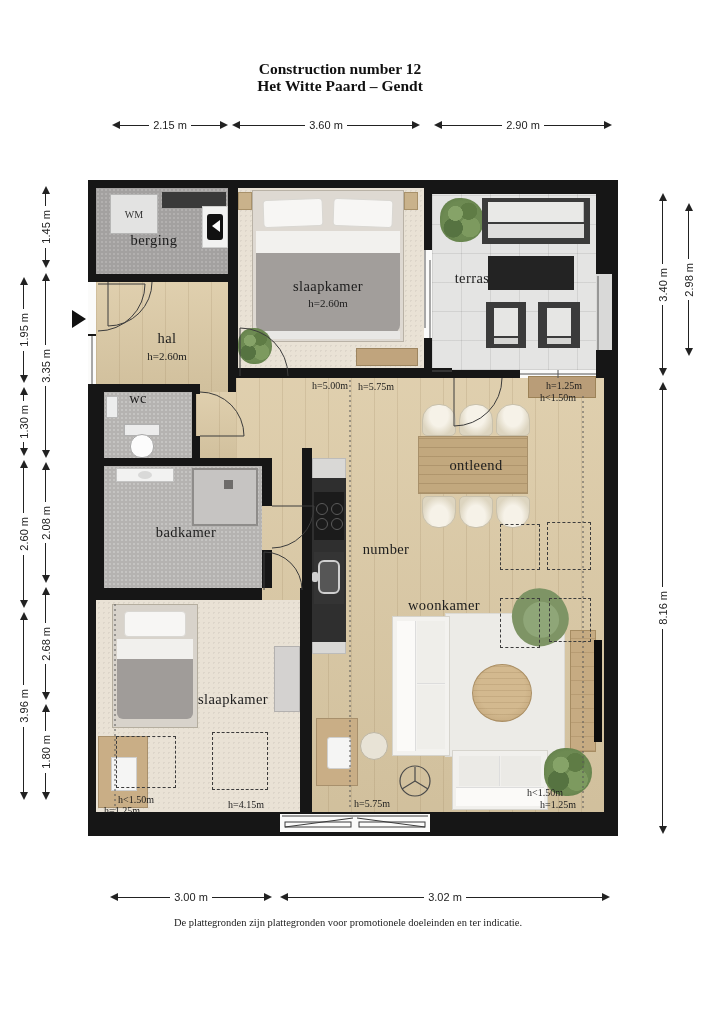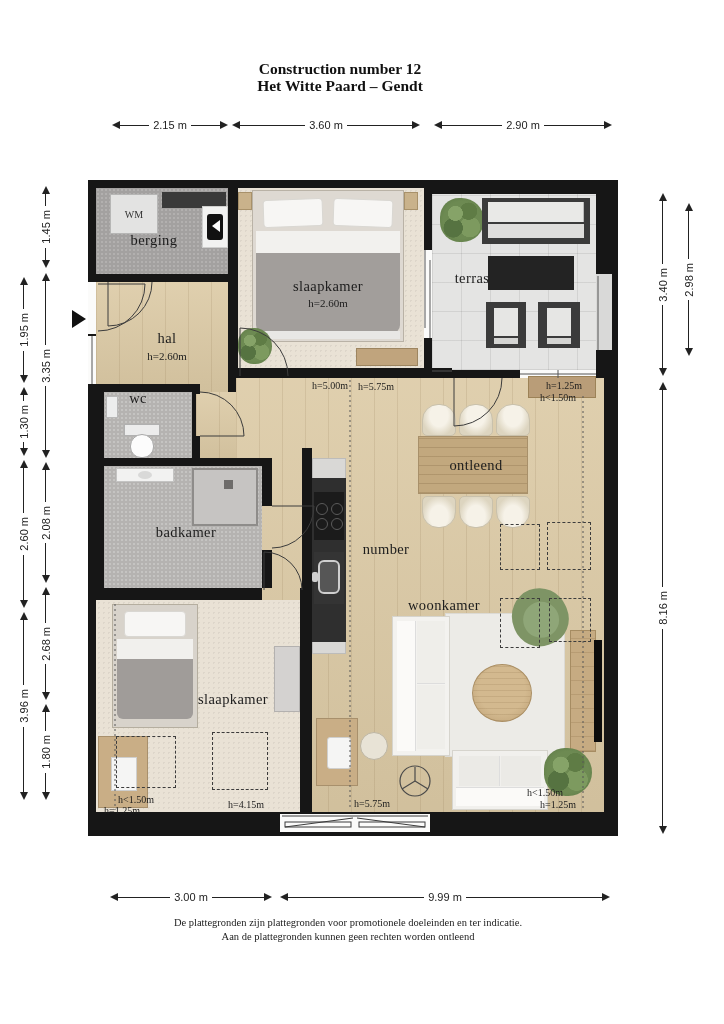--- a/index.html
+++ b/index.html
@@ -175,21 +175,21 @@
   <div class="dim dim-h" style="left:110px;top:890px;width:162px">
       <i class="a al"></i>
       <i class="seg"></i>
       <span class="lbl">3.00 m</span>
       <i class="seg"></i>
       <i class="a ar"></i>
     </div>
   <div class="dim dim-h" style="left:280px;top:890px;width:330px">
       <i class="a al"></i>
       <i class="seg"></i>
-      <span class="lbl">9.99 m</span>
+      <span class="lbl">3.02 m</span>
       <i class="seg"></i>
       <i class="a ar"></i>
     </div>
 
   <div class="ab" style="left:72px;top:310px;border-top:9px solid transparent;border-bottom:9px solid transparent;border-left:14px solid #111"></div>
 
   <div class="ab plan">
 
     <div class="ab wood" style="left:148px;top:198px;width:368px;height:434px"></div>
     <div class="ab wood" style="left:8px;top:102px;width:132px;height:110px"></div>
@@ -395,16 +395,15 @@
     <div class="ab an" style="left:30px;top:614px">h&lt;1.50m</div>
     <div class="ab an" style="left:16px;top:625px">h=1.25m</div>
     <div class="ab an" style="left:140px;top:619px">h=4.15m</div>
     <div class="ab an" style="left:266px;top:618px">h=5.75m</div>
     <div class="ab an" style="left:439px;top:607px">h&lt;1.50m</div>
     <div class="ab an" style="left:452px;top:619px">h=1.25m</div>
   </div>
 
   <div class="ab footer">
     <div>De plattegronden zijn plattegronden voor promotionele doeleinden en ter indicatie.</div>
-    <div>Aan de plattegronden kunnen geen rechten worden ontleend</div>
   </div>
 
 </div>
 
 </body></html>

